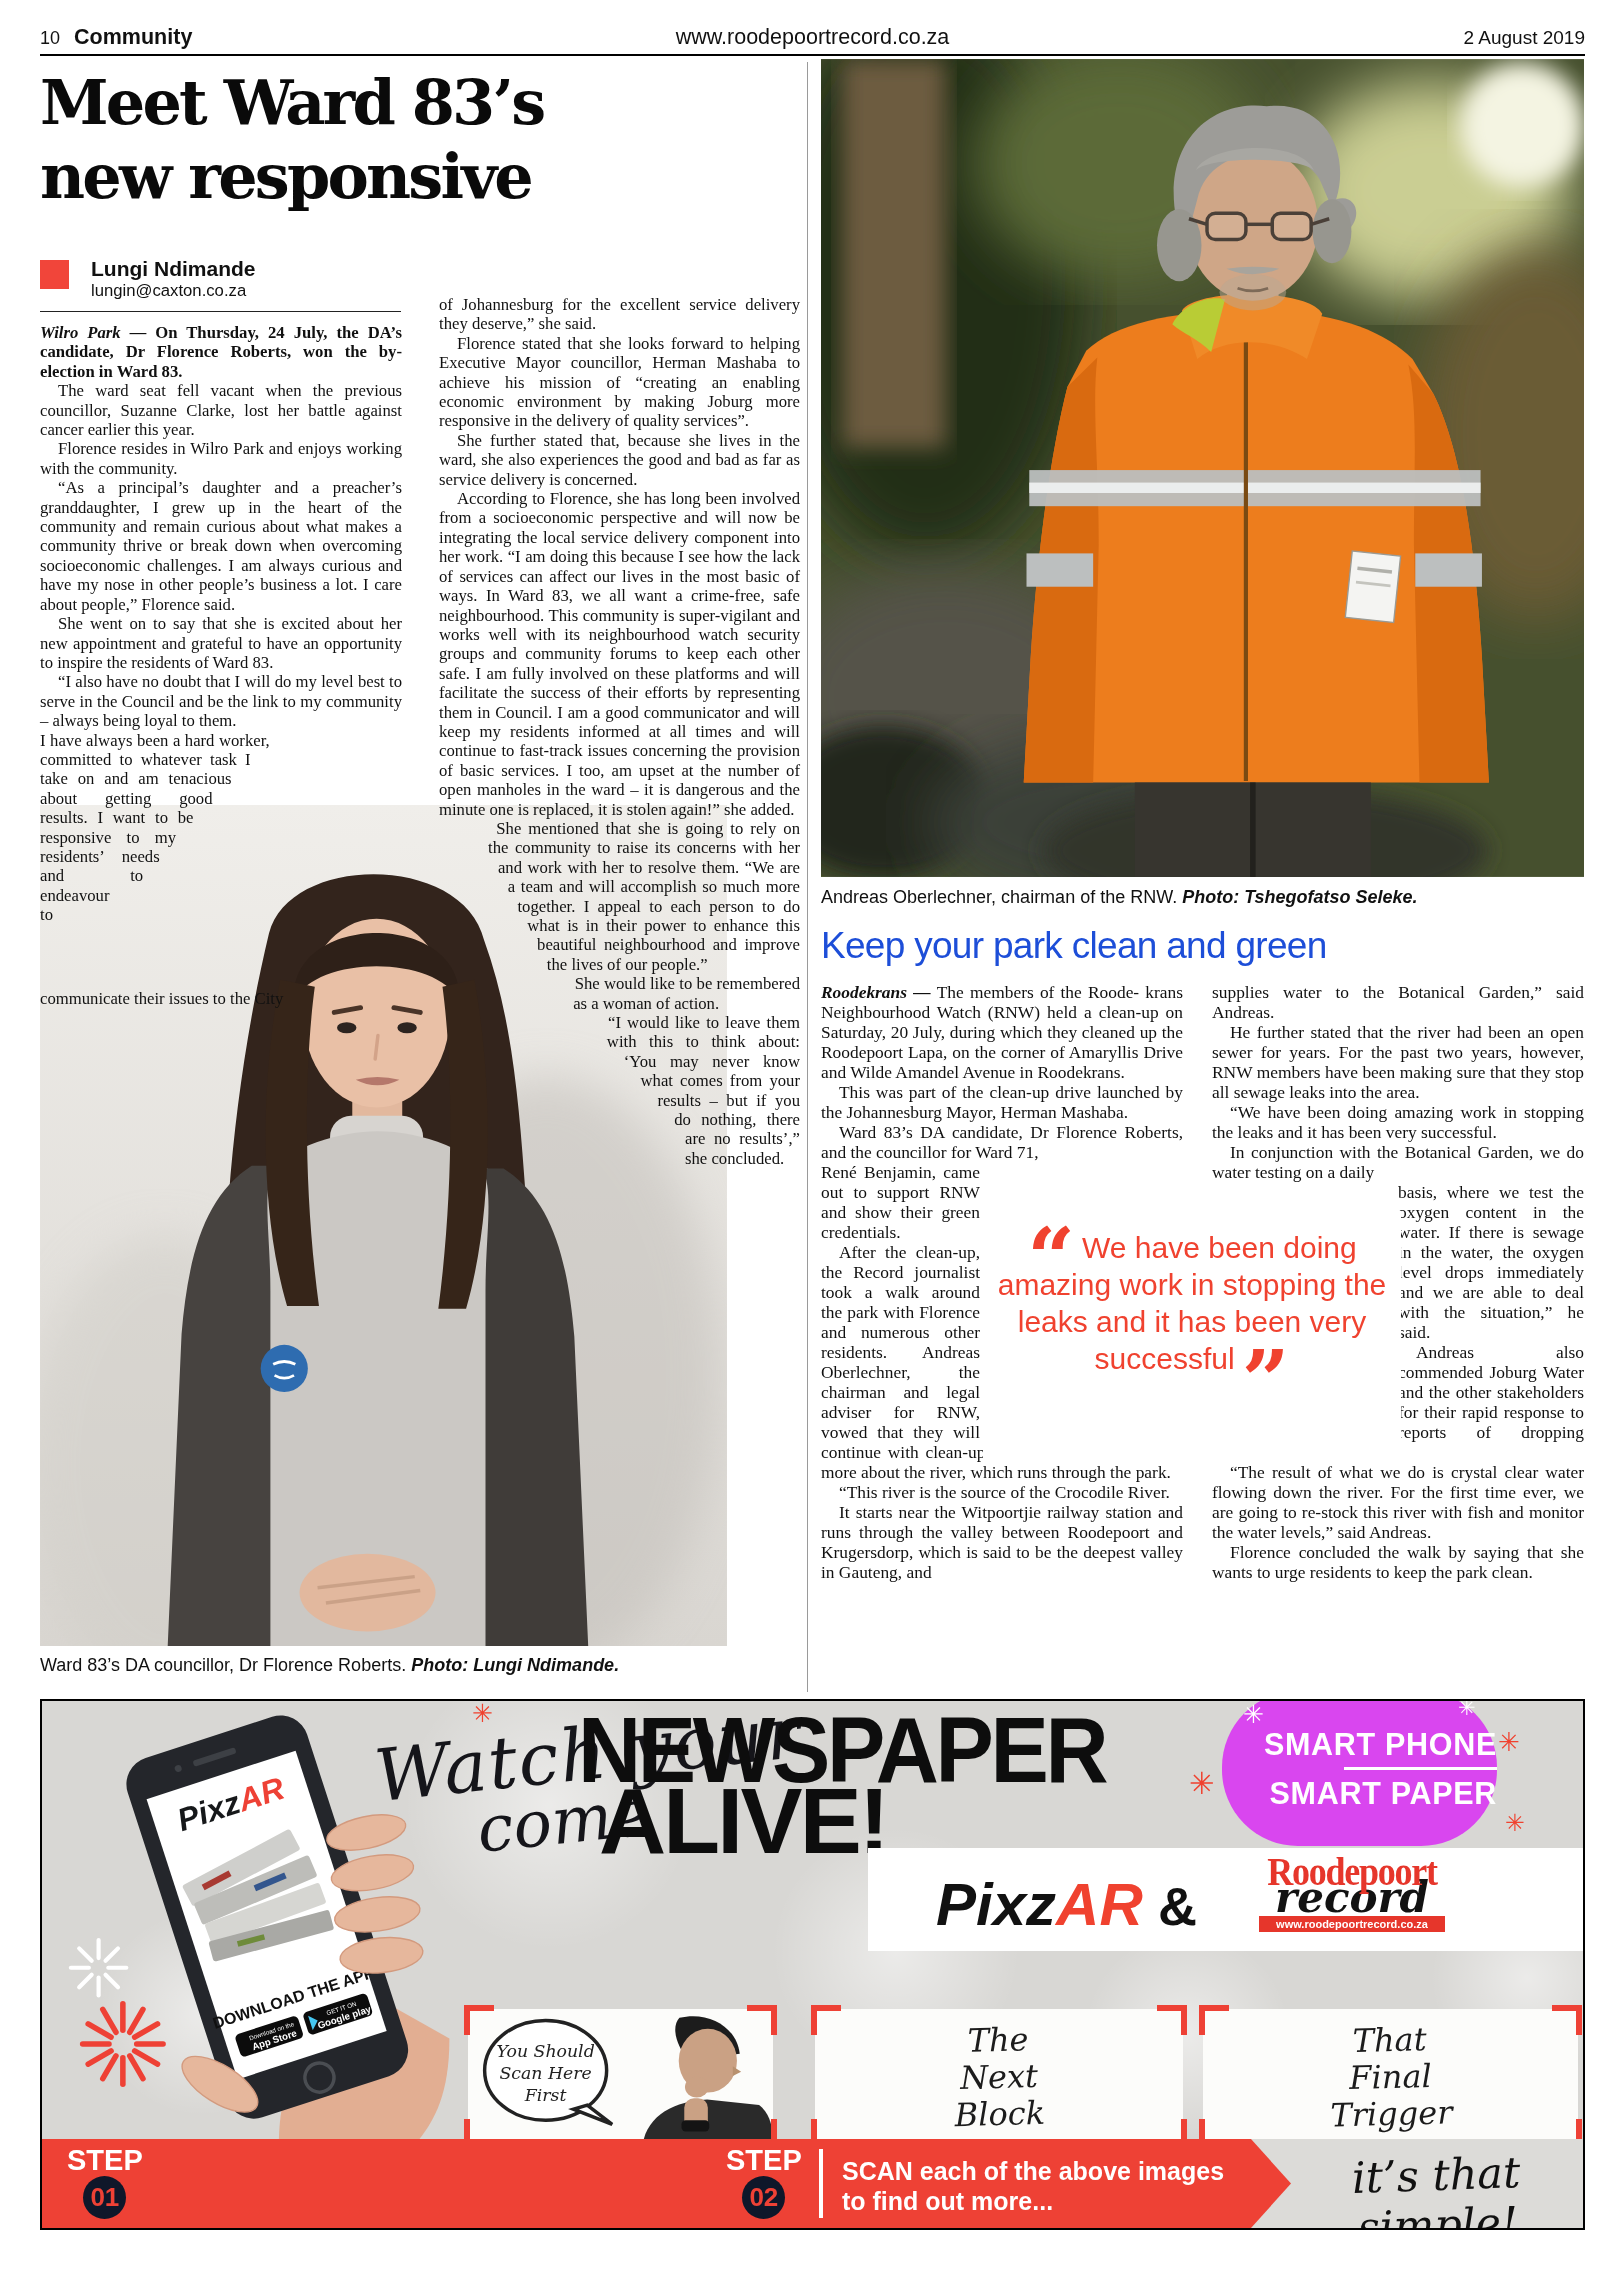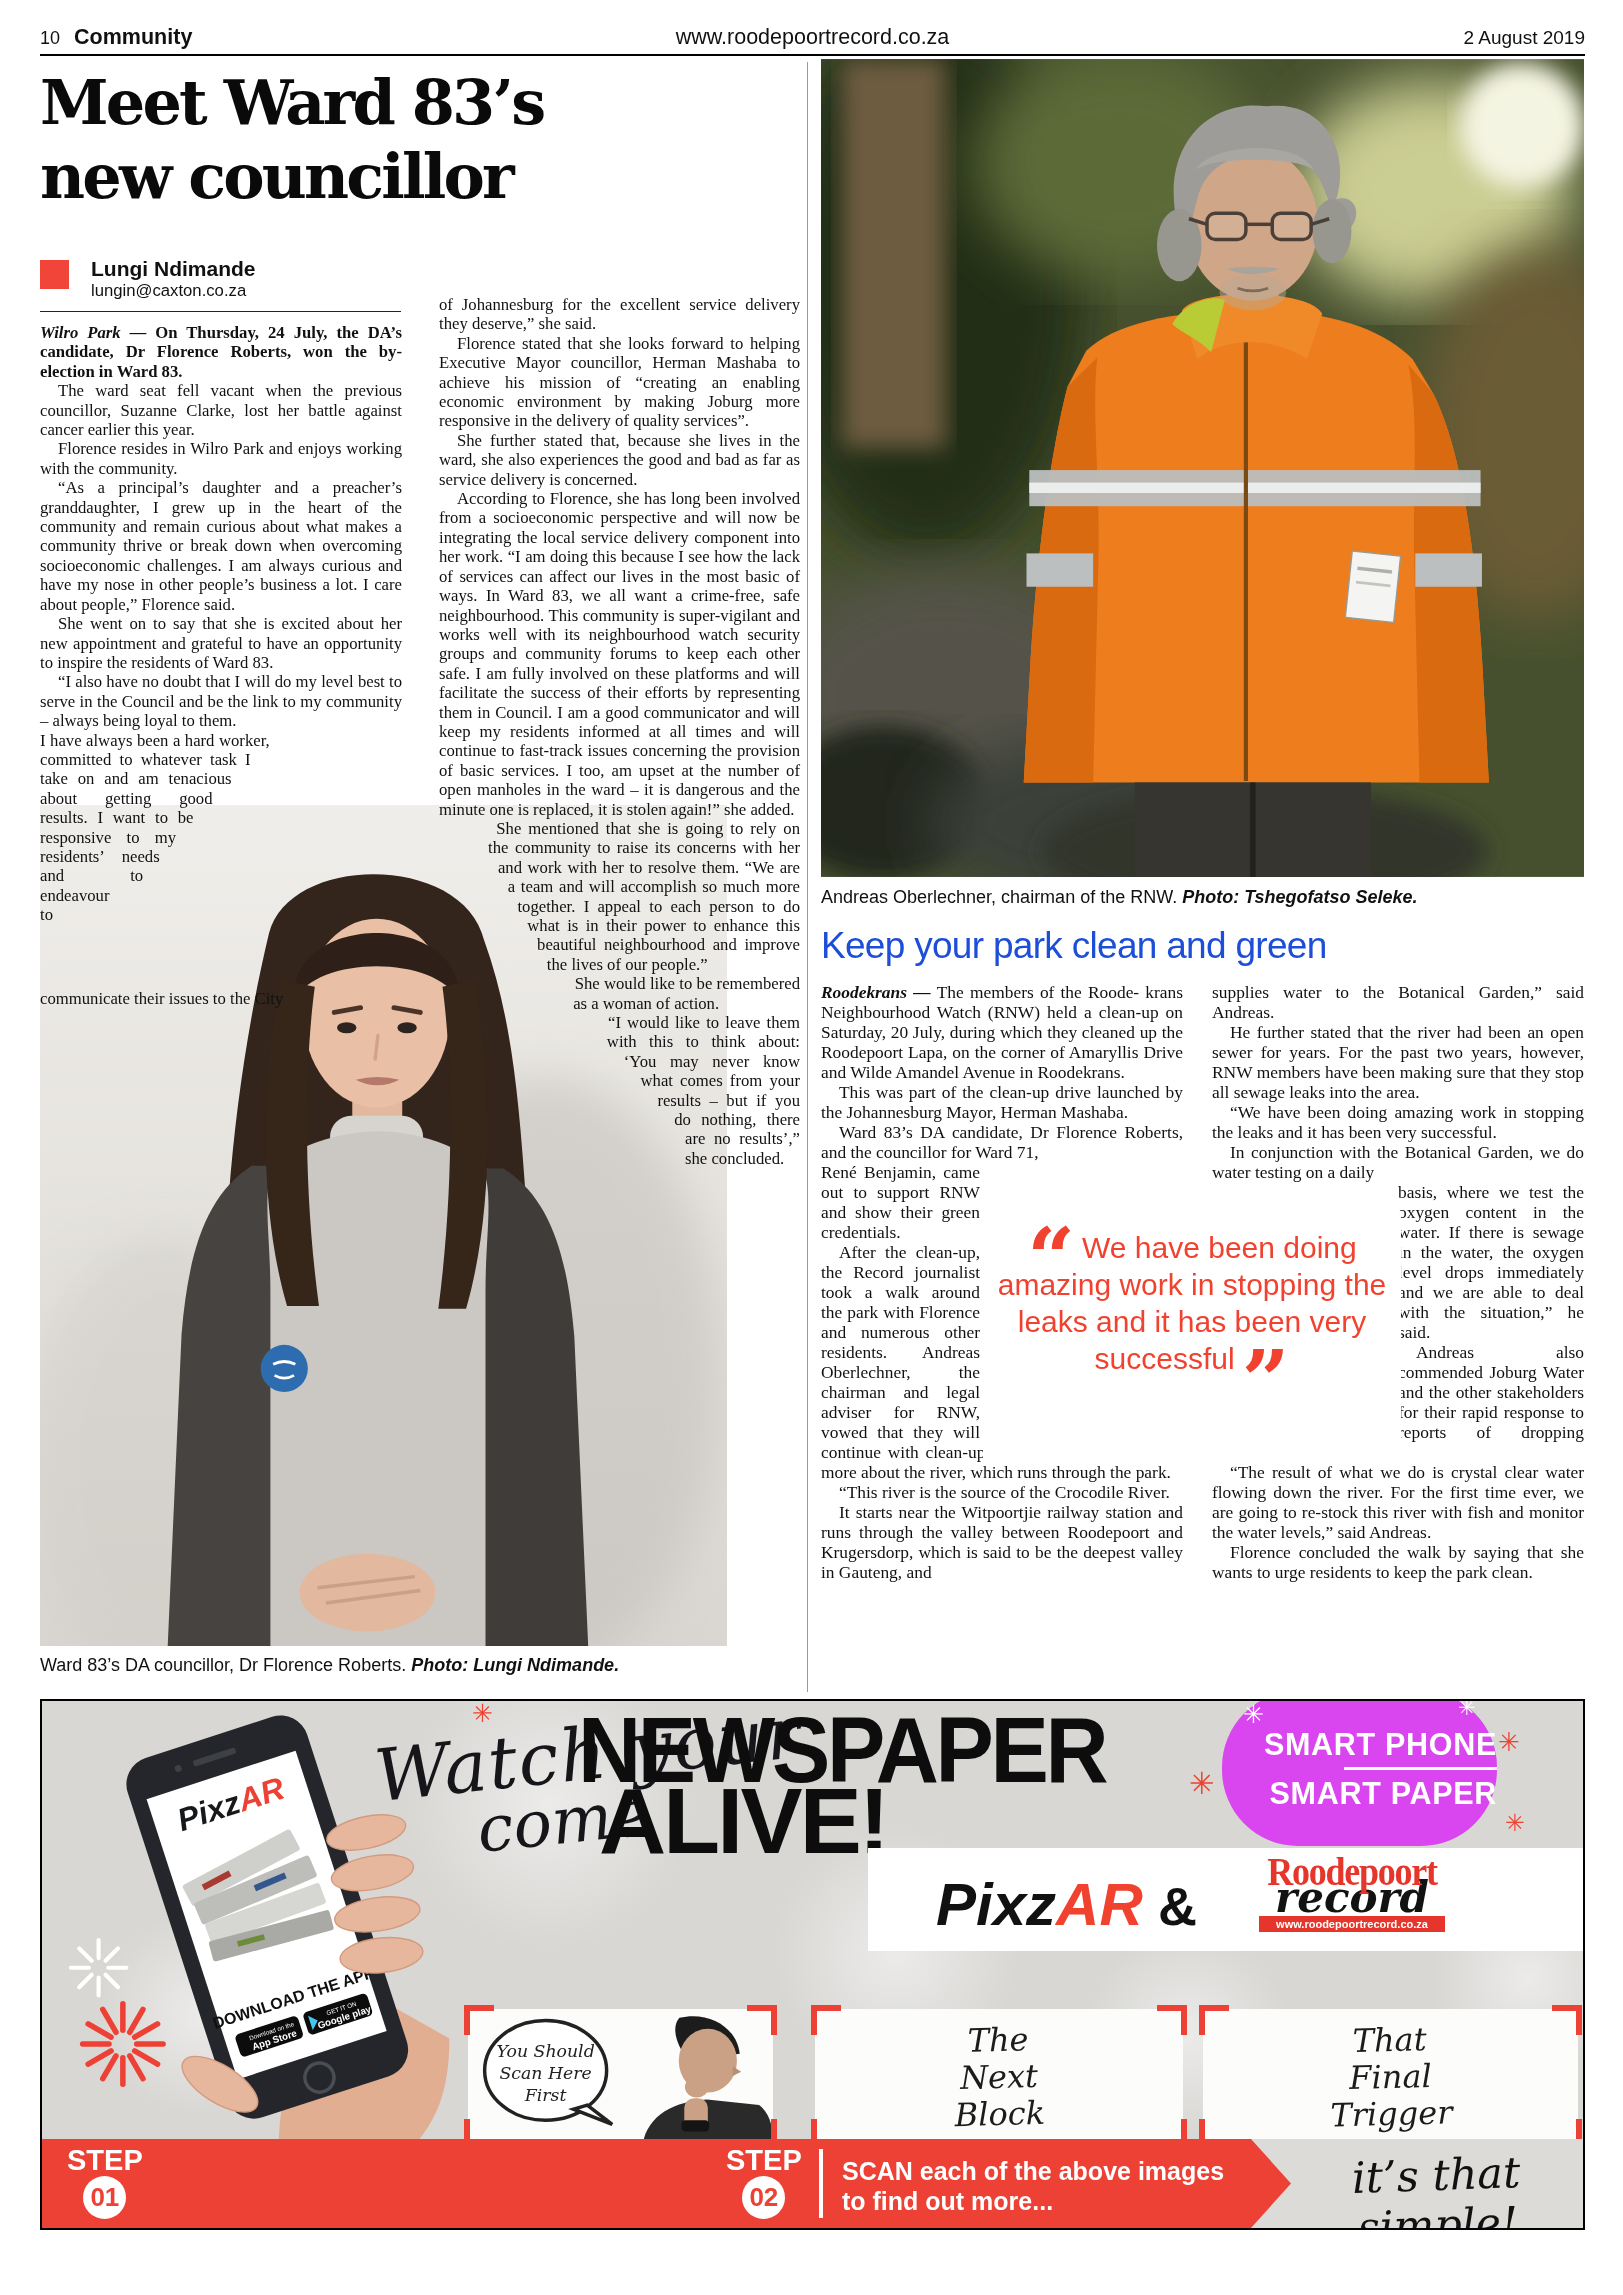--- a/index.html
+++ b/index.html
@@ -104,21 +104,21 @@
   .c-bl { left:-4.2px; bottom:-4.2px; border-bottom:6.2px solid #ee4135; border-left:6.2px solid #ee4135; }
   .c-br { right:-4.2px; bottom:-4.2px; border-bottom:6.2px solid #ee4135; border-right:6.2px solid #ee4135; }
   .scan-lines { width:100%; height:100%; display:flex; flex-direction:column; align-items:center; justify-content:center;
     font-family:"DejaVu Serif", serif; font-style:italic; font-size:32px; line-height:37px; color:#1c1c1c; transform:rotate(-1.5deg); }
   #steps-bar { position:absolute; left:0; bottom:0; width:100%; height:89px; background:#dcdbd8; }
   #steps-red { position:absolute; inset:0; background:#ee4135;
     clip-path:polygon(0 0, 1209px 0, 1249px 50%, 1209px 100%, 0 100%); }
   .step-group { position:absolute; top:5.6px; text-align:center; color:#fff; }
   #stepg1 { left:25px; } #stepg2 { left:684px; }
   .step-word { font-size:29px; font-weight:bold; line-height:30.5px; }
-  .step-num { margin:1.4px auto 0; width:43px; height:43px; background:#ffffff; color:#ee4135; border-radius:50%;
+  .step-num { margin:1.4px auto 0; width:43px; height:43px; background:#0f172a; color:#ee4135; border-radius:50%;
     font-size:26px; font-weight:bold; line-height:43px; }
   #step1-text { position:absolute; left:143px; top:7px; width:486px; color:#fff; font-size:25px; font-weight:bold; line-height:30.5px; }
   #steps-divider { position:absolute; left:777px; top:9.7px; width:3.5px; height:69px; background:#fff; }
   #step2-text { position:absolute; left:800px; top:16.7px; width:410px; color:#fff; font-size:25px; font-weight:bold; line-height:30.5px; }
   #tagline { position:absolute; left:1249px; top:11px; width:292px; text-align:center;
     font-family:"DejaVu Serif", serif; font-style:italic; font-size:43px; color:#111; transform:rotate(-2deg); }
 </style>
 </head>
 <body>
 
@@ -128,21 +128,21 @@
     <span class="hdr-section">Community</span>
   </div>
   <div class="hdr-url">www.roodepoortrecord.co.za</div>
   <div class="hdr-date">2 August 2019</div>
 </div>
 
 <div id="vdivider"></div>
 
 <div id="left-article">
   <div class="headline">Meet Ward 83’s</div>
-  <div class="headline">new councillor</div>
+  <div class="headline">new responsive</div>
 
   <div class="lcols">
     <svg id="photo-florence" viewBox="0 0 990 1212" xmlns="http://www.w3.org/2000/svg">
       <defs>
         <linearGradient id="fbg" x1="0" y1="0" x2="0" y2="1">
           <stop offset="0" stop-color="#f0eeea"></stop>
             <stop offset="1" stop-color="#d9d6d1"></stop>
         </linearGradient>
         <filter id="fblur">
             <feGaussianBlur stdDeviation="32"></feGaussianBlur>

